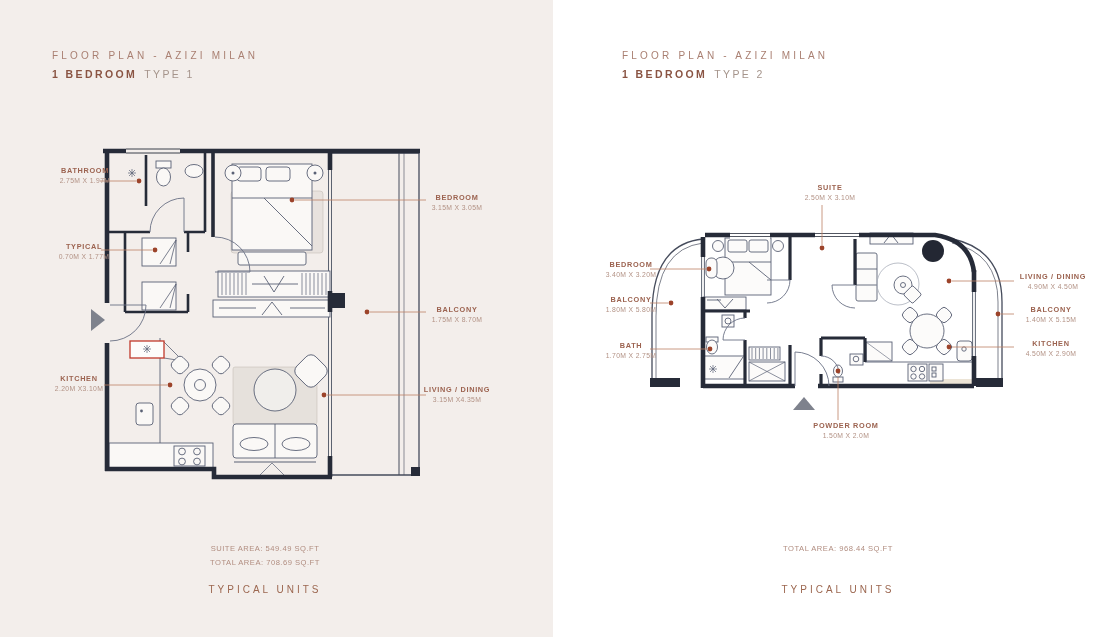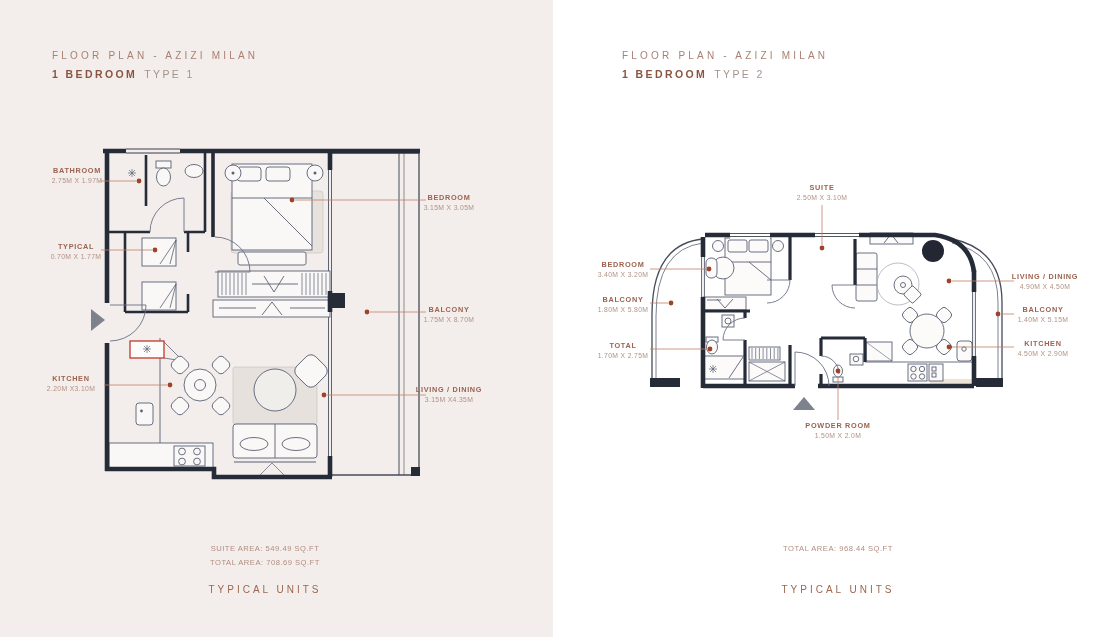--- a/index.html
+++ b/index.html
@@ -7,21 +7,21 @@
   .stage{position:relative;width:1106px;height:491px;background:#ffffff;}
   .panel{position:absolute;top:0;height:637px;width:553px;}
   .panel-left{left:0;background:#f3eeeb;}
   .panel-right{left:553px;background:#ffffff;}
   .svg-abs{position:absolute;left:0;top:0;}
   .hdr{position:absolute;top:50px;}
   .hdr-l{left:52px;} .hdr-r{left:622px;}
   .hdr-line1{font-size:10px;letter-spacing:3.2px;color:#a97f71;white-space:nowrap;}
   .hdr-line2{margin-top:7px;font-size:10.5px;letter-spacing:2.4px;color:#a5948b;white-space:nowrap;}
   .hdr-line2 .bold{color:#8a5443;font-weight:bold;margin-right:7px;}
-  .rlabel{position:absolute;text-align:center;line-height:1.2;}
+  .rlabel{position:absolute;text-align:center;line-height:1.2;margin-left:8px;}
   .rname{display:block;font-size:7.3px;font-weight:bold;letter-spacing:0.7px;color:#9c6350;white-space:nowrap;}
   .rdims{display:block;font-size:6.8px;letter-spacing:0.35px;color:#b29184;margin-top:1px;white-space:nowrap;}
   .areas{position:absolute;width:300px;text-align:center;font-size:7.6px;letter-spacing:0.5px;color:#b18d80;line-height:14px;top:542px;}
   .areas-l{left:115px;} .areas-r{left:688px;}
   .typical{position:absolute;width:300px;text-align:center;font-size:10px;letter-spacing:3px;color:#9c6750;top:584px;}
 </style>
 </head>
 <body>
 
 <div class="stage">
@@ -294,21 +294,21 @@
   </div>
   <div class="rlabel" style="left:588px;top:261px;width:70px;">
     <span class="rname">BEDROOM</span>
     <span class="rdims">3.40M X 3.20M</span>
   </div>
   <div class="rlabel" style="left:588px;top:296px;width:70px;">
     <span class="rname">BALCONY</span>
     <span class="rdims">1.80M X 5.80M</span>
   </div>
   <div class="rlabel" style="left:588px;top:342px;width:70px;">
-    <span class="rname">TOTAL</span>
+    <span class="rname">BATH</span>
     <span class="rdims">1.70M X 2.75M</span>
   </div>
   <div class="rlabel" style="left:1008px;top:273px;width:74px;">
     <span class="rname">LIVING / DINING</span>
     <span class="rdims">4.90M X 4.50M</span>
   </div>
   <div class="rlabel" style="left:1008px;top:306px;width:70px;">
     <span class="rname">BALCONY</span>
     <span class="rdims">1.40M X 5.15M</span>
   </div>

